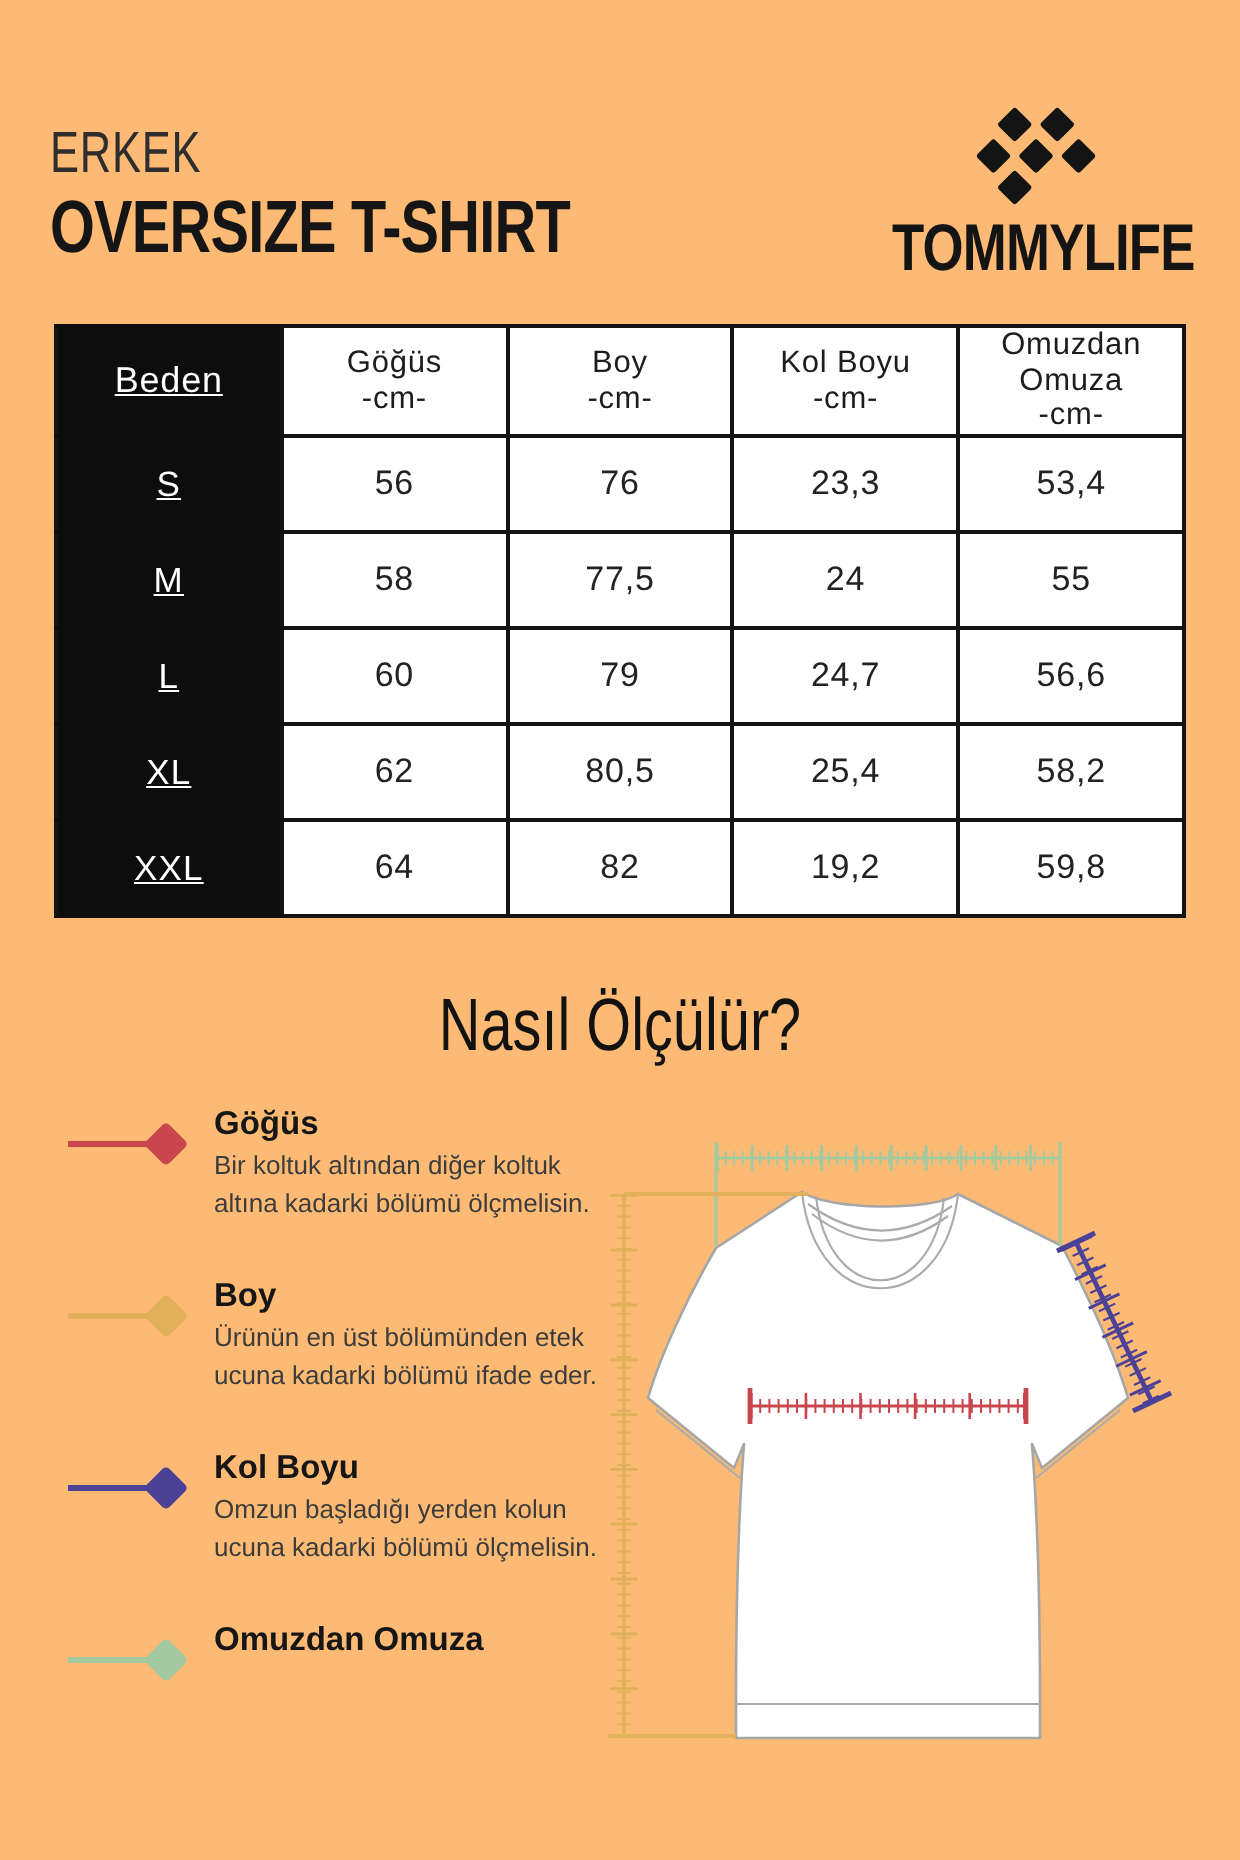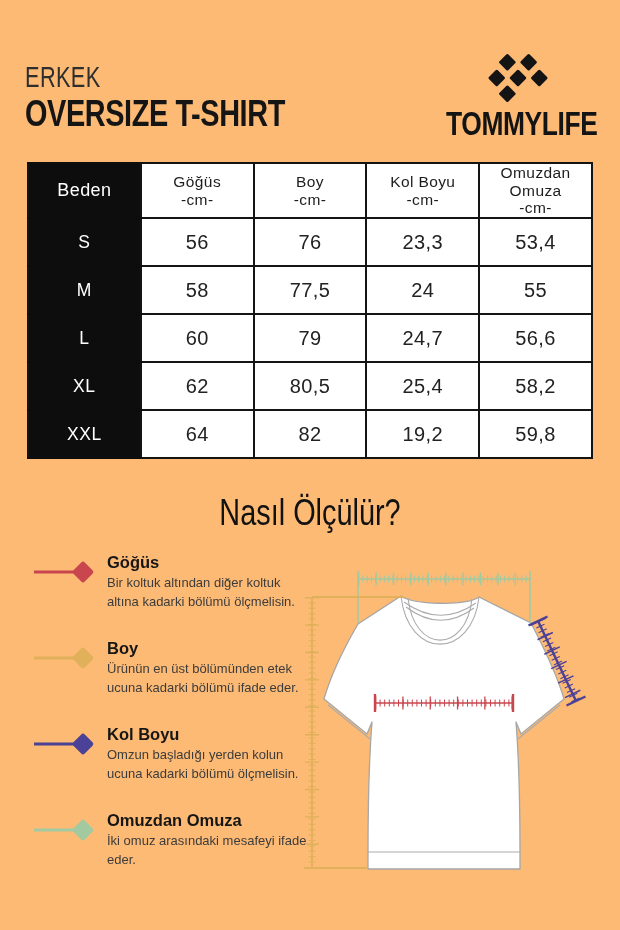--- a/index.html
+++ b/index.html
@@ -14,22 +14,22 @@
   .brand svg{display:block;margin:0 auto;}
   .brand-name{font-size:33px;font-weight:700;color:#141414;transform:scaleX(.8);transform-origin:center;letter-spacing:-.5px;margin-top:3px;line-height:34px;}
   .logo-d{fill:#141414;}
 
   
   table.size-chart{position:absolute;left:27px;top:162px;width:566px;border-collapse:collapse;table-layout:fixed;}
   table.size-chart th,table.size-chart td{border:2px solid #141414;text-align:center;vertical-align:middle;padding:0;}
   table.size-chart thead th{height:53px;font-size:15.5px;line-height:17.5px;font-weight:400;letter-spacing:.4px;color:#1d1d1d;background:#fff;}
   table.size-chart thead th.size-col{font-size:18px;}
   table.size-chart tbody tr{height:48px;}
-  table.size-chart td{font-size:20px;letter-spacing:.4px;color:#222;background:#fff;font-weight:400;}
-  .size-col{background:#0d0d0d !important;color:#fff !important;border-color:#0d0d0d #141414 #0d0d0d #141414 !important;font-weight:400;}
+  table.size-chart td{font-size:17px;letter-spacing:.4px;color:#222;background:#fff;font-weight:400;}
+  .size-col{background:#0d0d0d !important;color:#fff !important;border-color:#0d0d0d #141414 #0d0d0d #141414 !important;font-weight:400;text-decoration:underline;}
   table.size-chart tbody th.size-col{font-size:17.5px;letter-spacing:.6px;}
 
   
   .section-title{position:absolute;top:492px;left:0;width:100%;text-align:center;
     font-size:37px;font-weight:400;color:#121212;transform:scaleX(.78);line-height:42px;}
 
   
   .measure-list{position:absolute;left:33px;top:552px;width:268px;}
   .measure-item{display:flex;align-items:flex-start;margin-bottom:13px;min-height:73px;}
   .mi-icon{flex:0 0 66px;margin-top:3px;}
@@ -170,21 +170,20 @@
       </div>
     </div>
 
     <div class="measure-item">
       <svg class="mi-icon" width="66" height="34" viewBox="0 0 66 34">
         <line x1="1" y1="17" x2="41" y2="17" stroke-width="3" style="stroke: rgb(162, 201, 160);"></line>
         <rect x="42" y="9" width="16" height="16" rx="2.5" transform="rotate(45 50 17)" style="fill: rgb(162, 201, 160);"></rect>
       </svg>
       <div class="mi-text">
         <div class="mi-title">Omuzdan Omuza</div>
-        <div class="mi-desc">İki omuz arasındaki mesafeyi ifade eder.</div>
       </div>
     </div>
   </div>
 
   <div class="diagram">
     <svg width="320" height="380" viewBox="0 0 320 380">
 
       <path class="shirt" d="M 101,46
         L 58,74
         C 44,98 30,128 24,149

